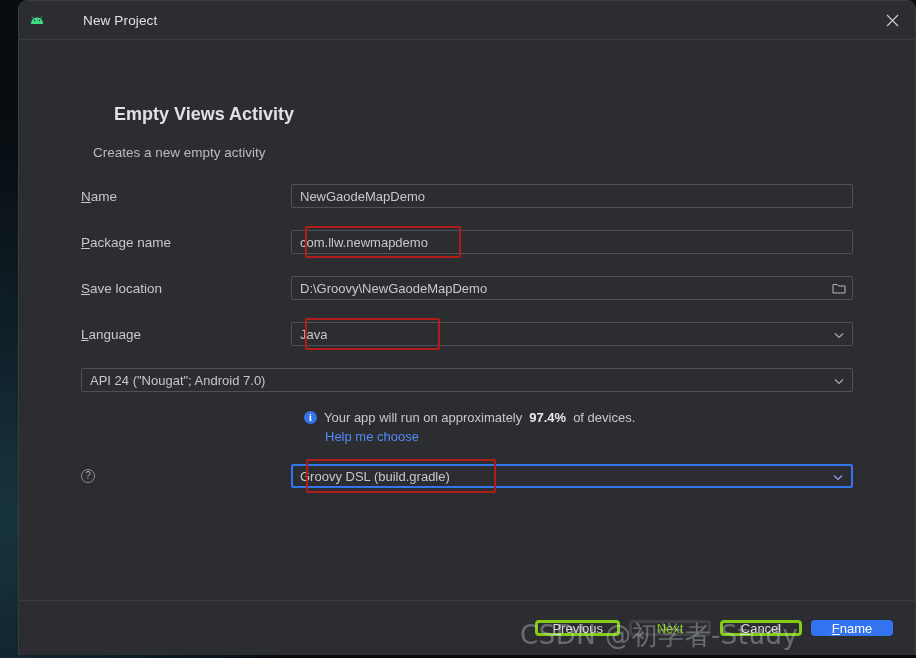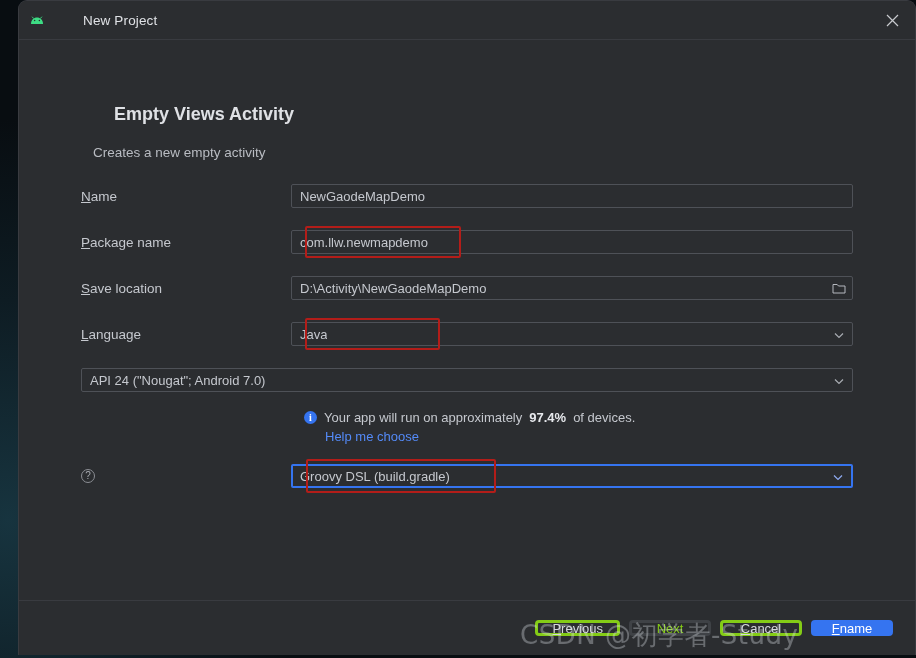--- a/index.html
+++ b/index.html
@@ -279,21 +279,21 @@
         <span class="field-value">NewGaodeMapDemo</span>
       </div>
     </div>
     <div class="annot" style="left:286px; top:186px; width:156px; height:32px;"></div>
 
     <div class="form-row" style="top:236px;">
       <div class="row-label">
           <span><span class="mn">S</span><span>ave location</span></span>
         </div>
       <div class="field">
-        <span class="field-value">D:\Activity\NewGaodeMapDemo</span>
+        <span class="field-value">D:\Groovy\NewGaodeMapDemo</span>
         <span class="folder-btn">
           <svg width="14" height="13" viewBox="0 0 14 13">
             <path d="M1 3 L1 11.5 L13 11.5 L13 4.5 L6.5 4.5 L5.2 3 Z" fill="none" stroke="#b5b8be" stroke-width="1"></path>
           </svg>
         </span>
       </div>
     </div>
 
     <div class="form-row" style="top:282px;align-items:center;">
       <div class="row-label">

